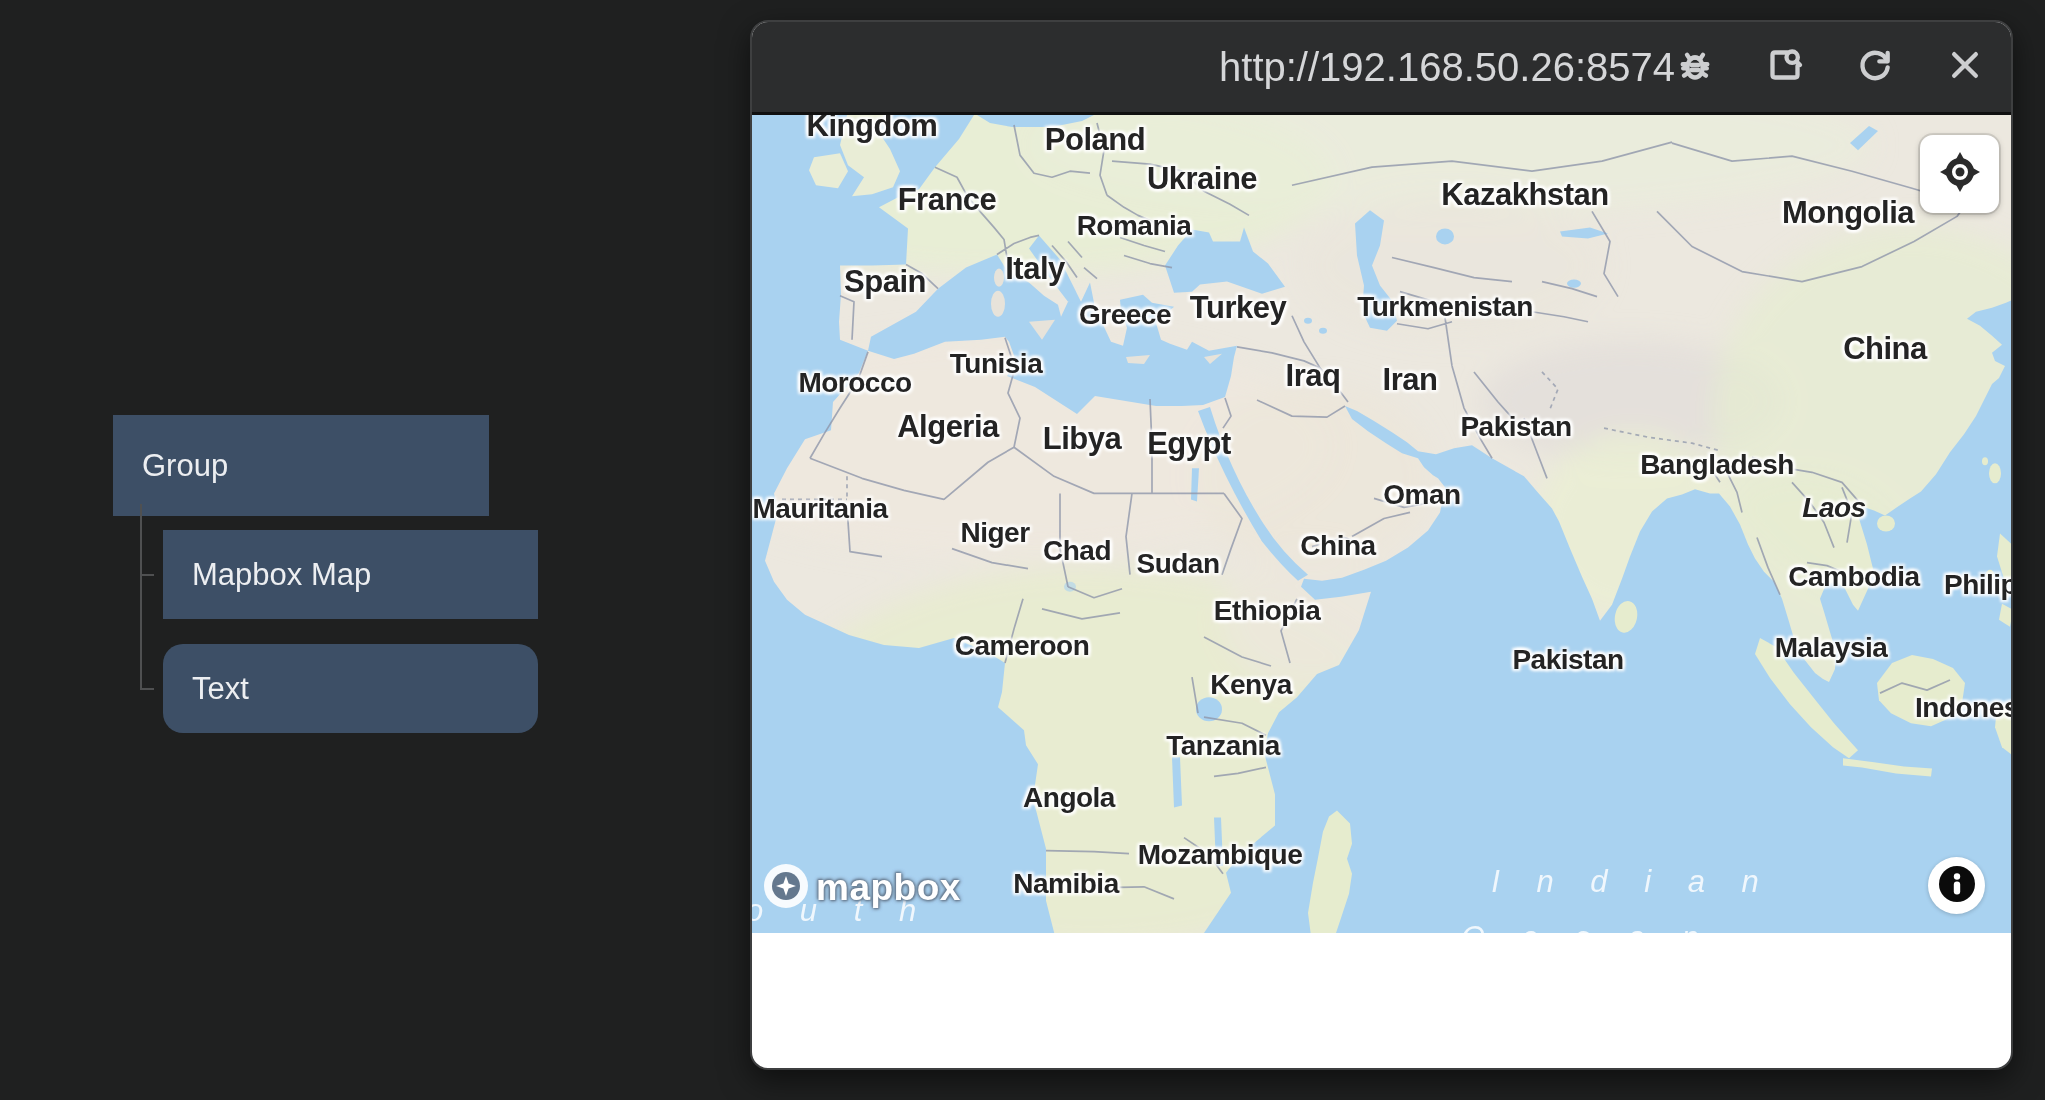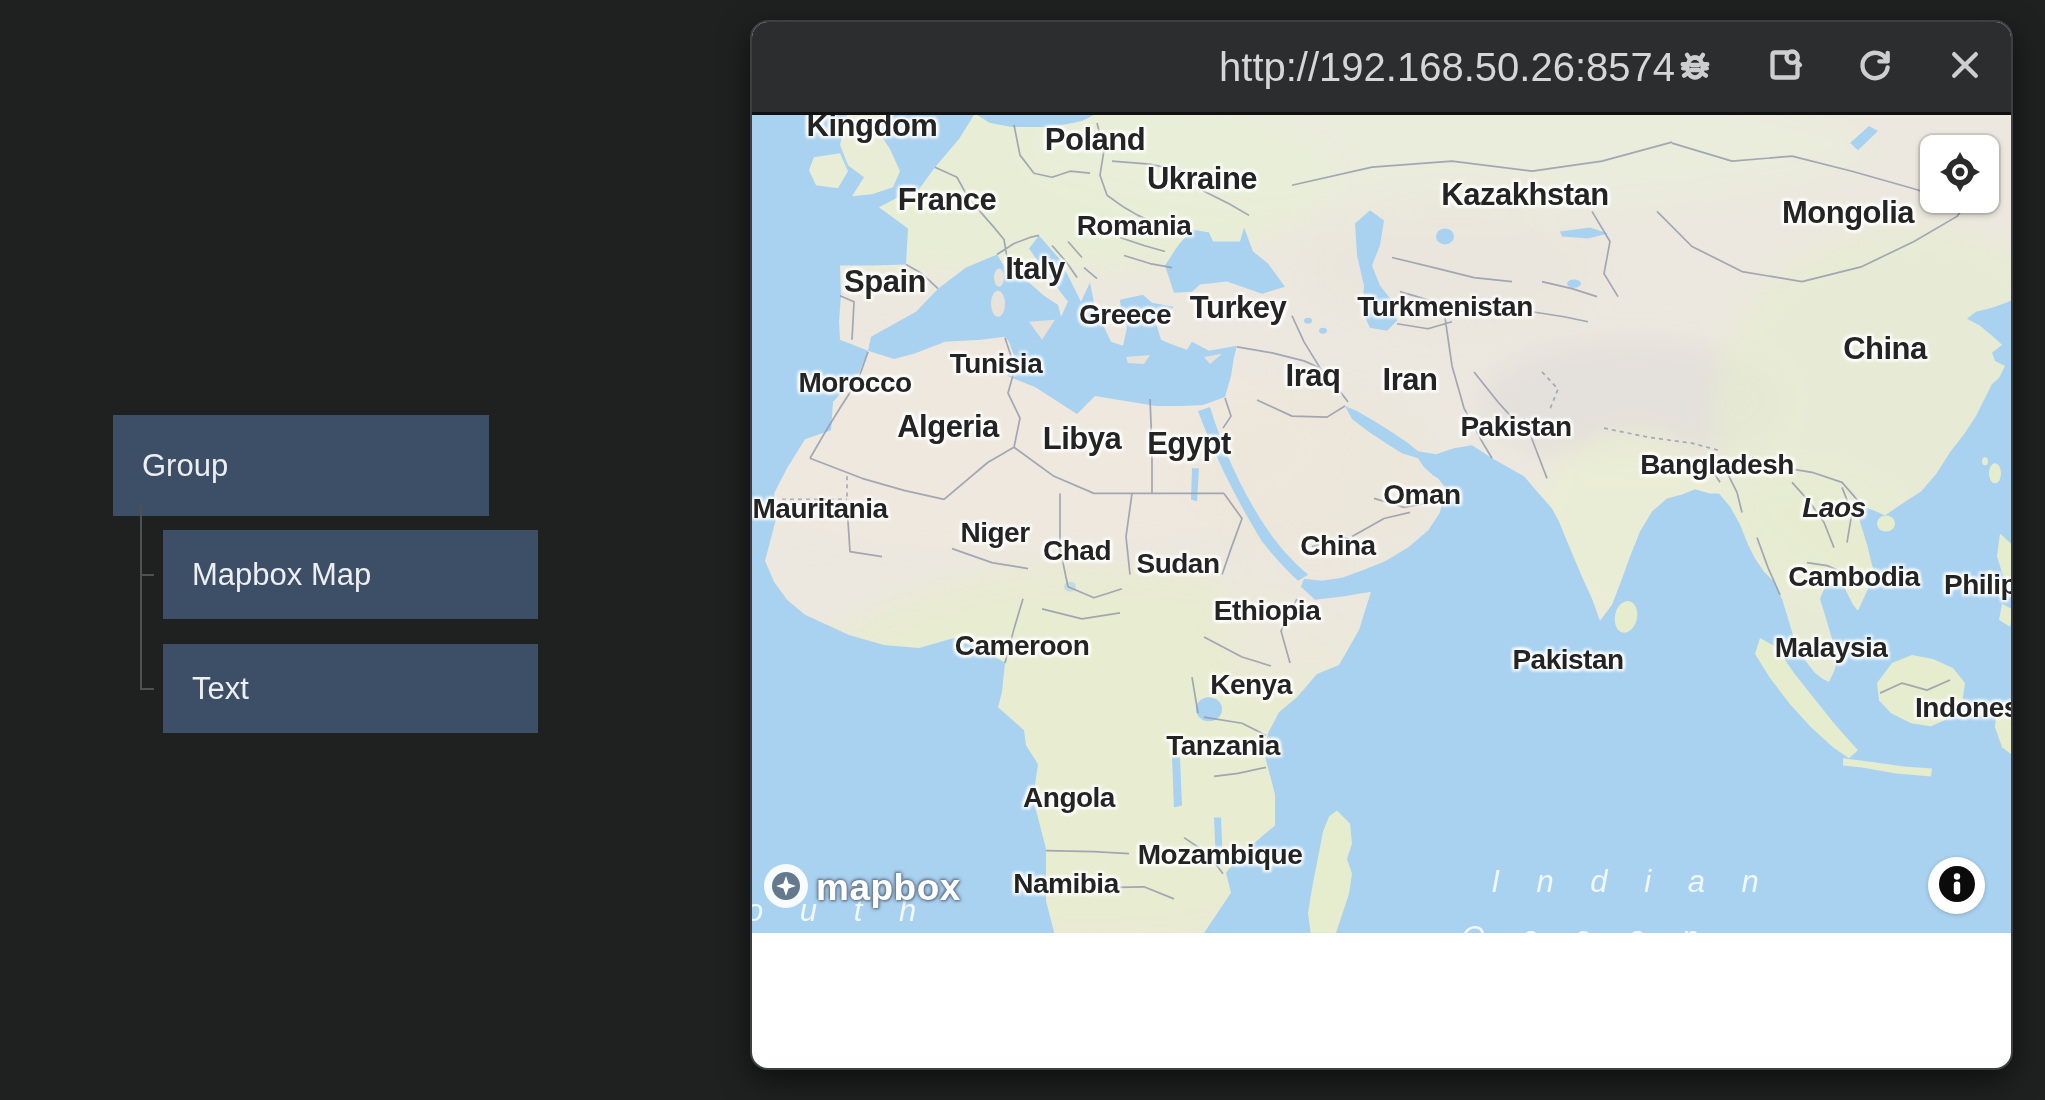--- a/index.html
+++ b/index.html
@@ -9,21 +9,21 @@
   }
   *{margin:0;padding:0;box-sizing:border-box;}
   html,body{width:2045px;height:1100px;overflow:hidden;}
   body{background:var(--bg);font-family:"Liberation Sans",sans-serif;position:relative;}
 
   
   .node{position:absolute;background:var(--accent);color:#eceef1;font-size:31px;
         display:flex;align-items:center;padding-left:29px;cursor:pointer;}
   .node-group{left:113px;top:415px;width:376px;height:101px;}
   .node-map{left:163px;top:530px;width:375px;height:89px;}
-  .node-text{left:163px;top:644px;width:375px;height:89px;}
+  .node-text{left:163px;top:644px;width:375px;height:89px;border-radius:20px;}
   .tree-vline{position:absolute;left:140px;top:504px;width:2px;height:186px;background:var(--treeline);}
   .tree-tick{position:absolute;left:140px;width:14px;height:2px;background:var(--treeline);}
   .tick-1{top:574px;} .tick-2{top:688px;}
 
   
   .window{position:absolute;left:750px;top:20px;width:1263px;height:1050px;
           background:#fff;border-radius:18px;border:2px solid var(--win-border);
           box-shadow:0 10px 30px rgba(0,0,0,.55);overflow:hidden;}
   .titlebar{height:90px;background:var(--titlebar);display:flex;align-items:center;}
   .url{color:var(--url-text);font-size:40px;padding-left:37px;flex:1;white-space:nowrap;text-align:right;}

